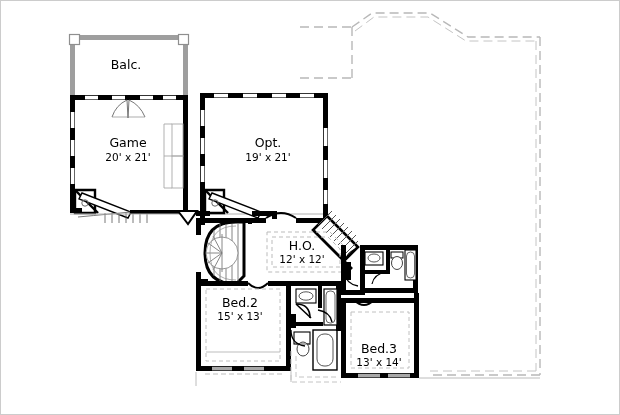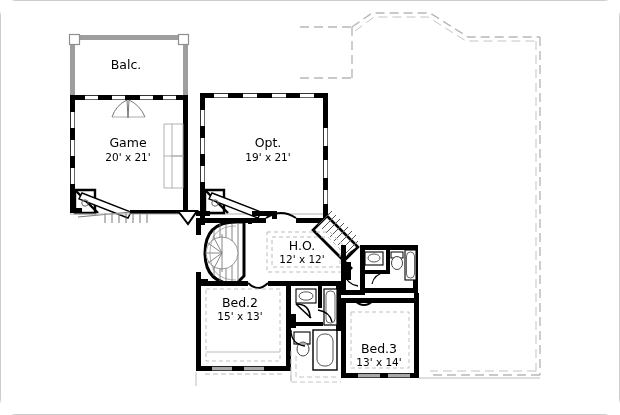--- a/index.html
+++ b/index.html
@@ -9,21 +9,20 @@
   }
   body {
     font-family: "DejaVu Sans", sans-serif;
   }
   #plan-root {
     position: relative;
     width: 620px;
     height: 415px;
     background: #ffffff;
     overflow: hidden;
-    border-radius: 17px;
   }
   #plan-svg {
     position: absolute;
     left: 0;
     top: 0;
     width: 620px;
     height: 415px;
     display: block;
   }
   .rm-label {

